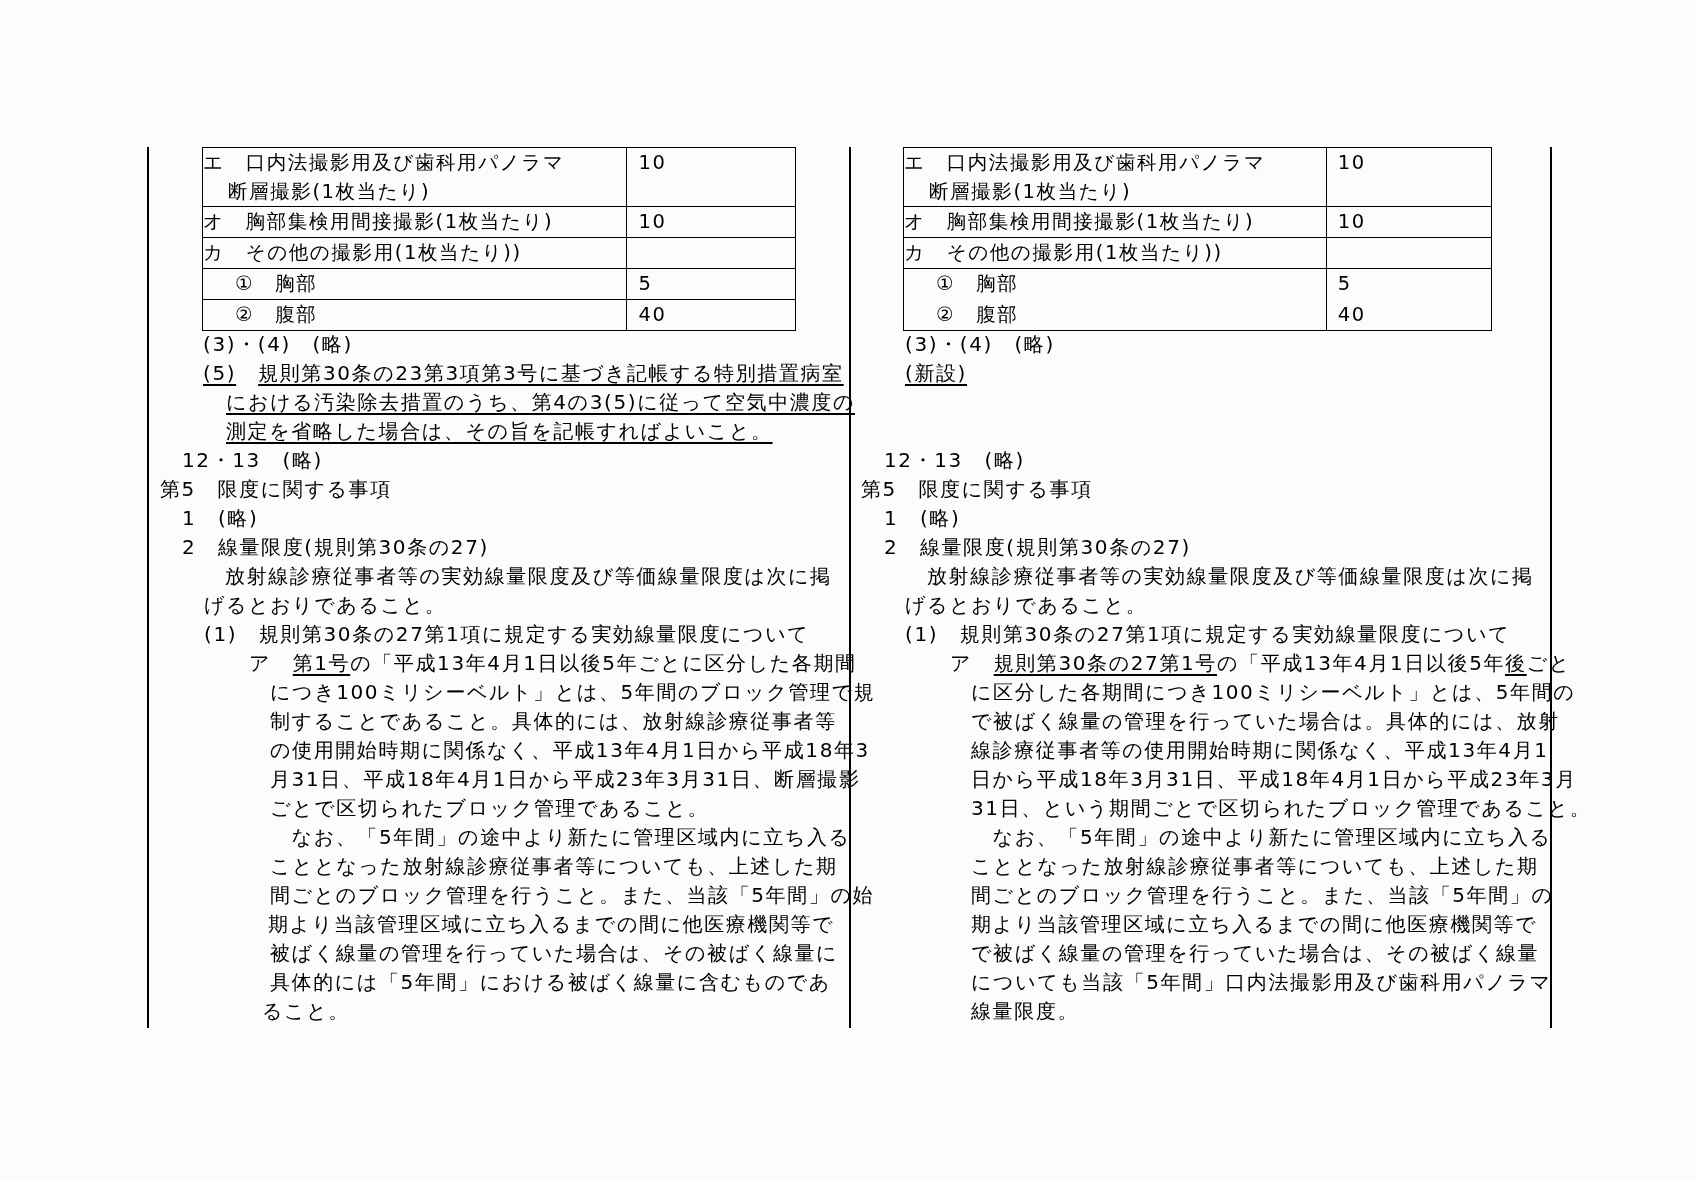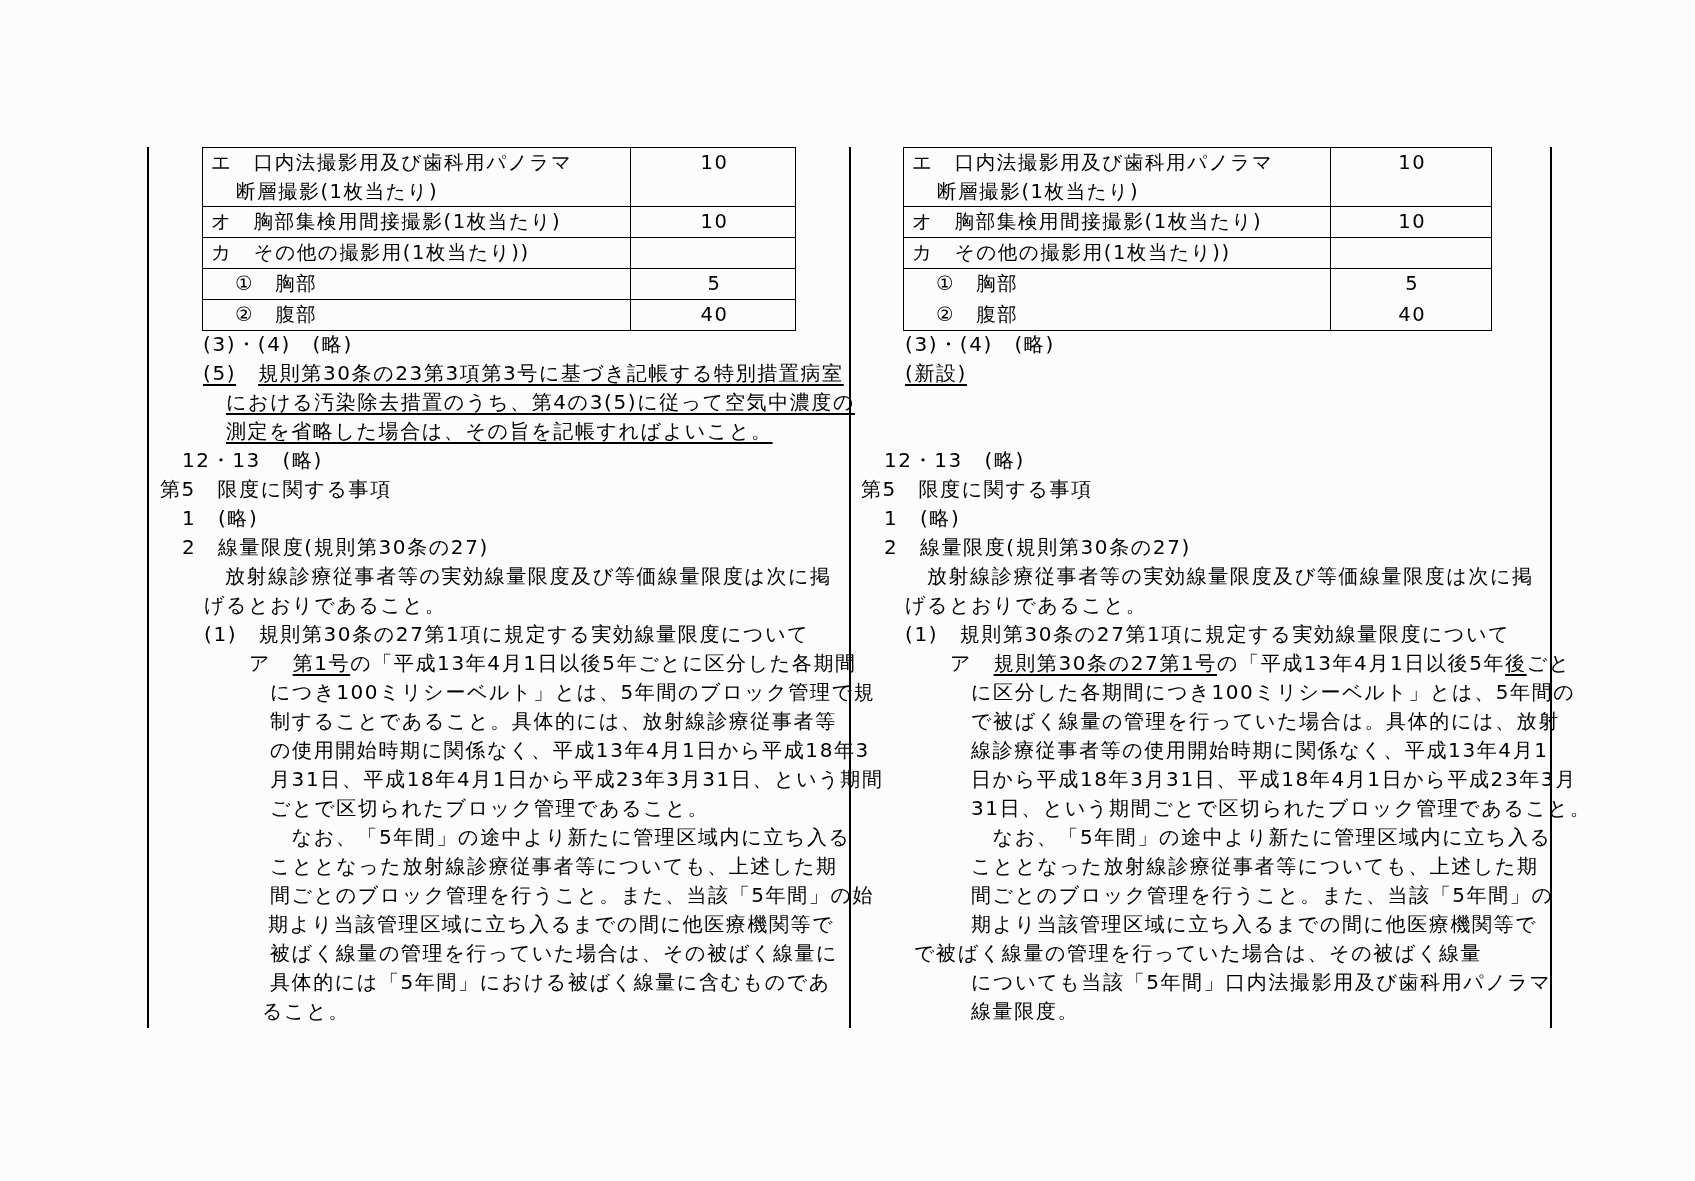--- a/index.html
+++ b/index.html
@@ -9,22 +9,22 @@
   }
   .vrule { position: absolute; top: 147px; width: 1.5px; height: 881px; background: #000; }
   .ln {
     position: absolute; white-space: nowrap; font-size: 20px; line-height: 29px; height: 29px;
     letter-spacing: 1.6px;
   }
   .u { text-decoration: underline; text-underline-offset: 4px; text-decoration-thickness: 1.5px; }
   table.dose {
     position: absolute; border-collapse: collapse; font-size: 19.5px; letter-spacing: 1.6px;
   }
-  table.dose td { border: 1.5px solid #000; padding: 0 8px; vertical-align: top; line-height: 29px; white-space: nowrap; }
-  table.dose td.val { width: 166px; padding-left: 11px; text-align: center; }
+  table.dose td { border: 1.5px solid #000; padding: 0 0; vertical-align: top; line-height: 29px; white-space: nowrap; }
+  table.dose td.val { width: 166px; padding-left: 11px; }
   table.dose td.lab { width: 396px; }
   .indent1 { padding-left: 30px; }
   table.merged tr.sub1 td { border-bottom: none; }
   table.merged tr.sub2 td { border-top: none; }
 </style>
 </head>
 <body>
 
 <div class="vrule" style="left:147px"></div>
 <div class="vrule" style="left:849px"></div>
@@ -71,21 +71,21 @@
   <div class="ln" style="left:182px; top:533px">2　線量限度(規則第30条の27)</div>
   <div class="ln" style="left:225px; top:562px">放射線診療従事者等の実効線量限度及び等価線量限度は次に掲</div>
   <div class="ln" style="left:204px; top:591px">げるとおりであること。</div>
   <div class="ln" style="left:204px; top:620px">(1)　規則第30条の27第1項に規定する実効線量限度について</div>
   <div class="ln" style="left:249px; top:649px">
     <span>ア　</span><span class="u">第1号</span><span>の「平成13年4月1日以後5年ごとに区分した各期間</span>
   </div>
   <div class="ln" style="left:270px; top:678px">につき100ミリシーベルト」とは、5年間のブロック管理で規</div>
   <div class="ln" style="left:270px; top:707px">制することであること。具体的には、放射線診療従事者等</div>
   <div class="ln" style="left:270px; top:736px">の使用開始時期に関係なく、平成13年4月1日から平成18年3</div>
-  <div class="ln" style="left:270px; top:765px">月31日、平成18年4月1日から平成23年3月31日、という期間</div>
+  <div class="ln" style="left:270px; top:765px">月31日、平成18年4月1日から平成23年3月31日、断層撮影</div>
   <div class="ln" style="left:270px; top:794px">ごとで区切られたブロック管理であること。</div>
   <div class="ln" style="left:270px; top:823px">　なお、「5年間」の途中より新たに管理区域内に立ち入る</div>
   <div class="ln" style="left:270px; top:852px">こととなった放射線診療従事者等についても、上述した期</div>
   <div class="ln" style="left:270px; top:881px">間ごとのブロック管理を行うこと。また、当該「5年間」の始</div>
   <div class="ln" style="left:268px; top:910px">期より当該管理区域に立ち入るまでの間に他医療機関等で</div>
   <div class="ln" style="left:270px; top:939px">被ばく線量の管理を行っていた場合は、その被ばく線量に</div>
   <div class="ln" style="left:270px; top:968px">具体的には「5年間」における被ばく線量に含むものであ</div>
   <div class="ln" style="left:262px; top:997px">ること。</div>
 </div>
 
@@ -132,16 +132,16 @@
   </div>
   <div class="ln" style="left:971px; top:678px">に区分した各期間につき100ミリシーベルト」とは、5年間の</div>
   <div class="ln" style="left:971px; top:707px">で被ばく線量の管理を行っていた場合は。具体的には、放射</div>
   <div class="ln" style="left:971px; top:736px">線診療従事者等の使用開始時期に関係なく、平成13年4月1</div>
   <div class="ln" style="left:971px; top:765px">日から平成18年3月31日、平成18年4月1日から平成23年3月</div>
   <div class="ln" style="left:971px; top:794px">31日、という期間ごとで区切られたブロック管理であること。</div>
   <div class="ln" style="left:971px; top:823px">　なお、「5年間」の途中より新たに管理区域内に立ち入る</div>
   <div class="ln" style="left:971px; top:852px">こととなった放射線診療従事者等についても、上述した期</div>
   <div class="ln" style="left:971px; top:881px">間ごとのブロック管理を行うこと。また、当該「5年間」の</div>
   <div class="ln" style="left:971px; top:910px">期より当該管理区域に立ち入るまでの間に他医療機関等で</div>
-  <div class="ln" style="left:914px; top:939px">で被ばく線量の管理を行っていた場合は、その被ばく線量</div>
+  <div class="ln" style="left:971px; top:939px">で被ばく線量の管理を行っていた場合は、その被ばく線量</div>
   <div class="ln" style="left:971px; top:968px">についても当該「5年間」口内法撮影用及び歯科用パノラマ</div>
   <div class="ln" style="left:971px; top:997px">線量限度。</div>
 </div>
 
 </body></html>

